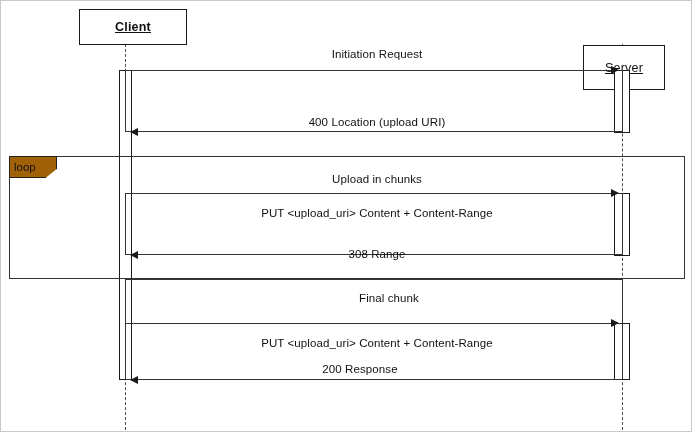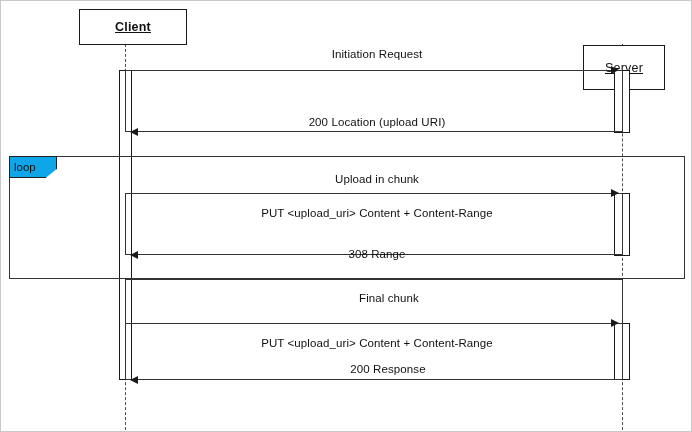--- a/index.html
+++ b/index.html
@@ -66,21 +66,21 @@
     border-right:8px solid #1a1a1a;
   }
   .frame{
     position:absolute;
     border:1.3px solid #333;
     box-sizing:border-box;
     background:transparent;
   }
   .frame-tab{
     position:absolute;
-    background:#0ea5e9;
+    background:#a16207;
     border:1.3px solid #222;
     box-sizing:border-box;
     -webkit-clip-path:polygon(0 0,100% 0,100% 58%,76% 100%,0 100%);
     clip-path:polygon(0 0,100% 0,100% 58%,76% 100%,0 100%);
     display:flex;align-items:center;
   }
   .frame-tab span{
     font-size:11.5px;color:#111;padding-left:4px;white-space:nowrap;
   }
   .hline{
@@ -108,30 +108,30 @@
   <div class="activation" style="left:613px;top:192px;width:16px;height:63px;"></div>
   <div class="activation" style="left:613px;top:322px;width:16px;height:57px;"></div>
 
   <div class="msg-label" style="left:131px;top:47px;width:490px;">Initiation Request</div>
 
   <div class="msg-box" style="left:124px;top:69px;width:498px;height:62px;"></div>
 
   <div class="arrow-head right" style="left:610px;top:64.5px;"></div>
 
 
-  <div class="msg-label" style="left:131px;top:115px;width:490px;">200 Location (upload URI)</div>
+  <div class="msg-label" style="left:131px;top:115px;width:490px;">400 Location (upload URI)</div>
 
   <div class="arrow-head left" style="left:129px;top:126.5px;"></div>
 
   <div class="frame" style="left:8px;top:155px;width:676px;height:123px;"></div>
   <div class="frame-tab" style="left:8px;top:155px;width:48px;height:22px;">
     <span>loop</span>
   </div>
 
-  <div class="msg-label" style="left:131px;top:172px;width:490px;">Upload in chunk</div>
+  <div class="msg-label" style="left:131px;top:172px;width:490px;">Upload in chunks</div>
 
   <div class="msg-box" style="left:124px;top:192px;width:498px;height:62px;"></div>
 
   <div class="arrow-head right" style="left:610px;top:187.5px;"></div>
 
   <div class="msg-label" style="left:131px;top:206px;width:490px;">PUT &lt;upload_uri&gt; Content + Content-Range</div>
 
   <div class="msg-label" style="left:131px;top:238px;width:490px;margin-top:9px;">308 Range</div>
 
   <div class="arrow-head left" style="left:129px;top:249.5px;"></div>
@@ -139,17 +139,17 @@
   <div class="msg-label" style="left:143px;top:291px;width:490px;">Final chunk</div>
 
   <div class="msg-box" style="left:124px;top:278px;width:498px;height:101px;"></div>
 
   <div class="hline" style="left:124px;top:322px;width:498px;"></div>
 
   <div class="arrow-head right" style="left:610px;top:317.5px;"></div>
 
   <div class="msg-label" style="left:131px;top:336px;width:490px;">PUT &lt;upload_uri&gt; Content + Content-Range</div>
 
-  <div class="msg-label" style="left:142px;top:362px;width:490px;">200 Response</div>
+  <div class="msg-label" style="left:114px;top:362px;width:490px;">200 Response</div>
 
   <div class="arrow-head left" style="left:129px;top:374.5px;"></div>
 
 </div>
 
 </body></html>

